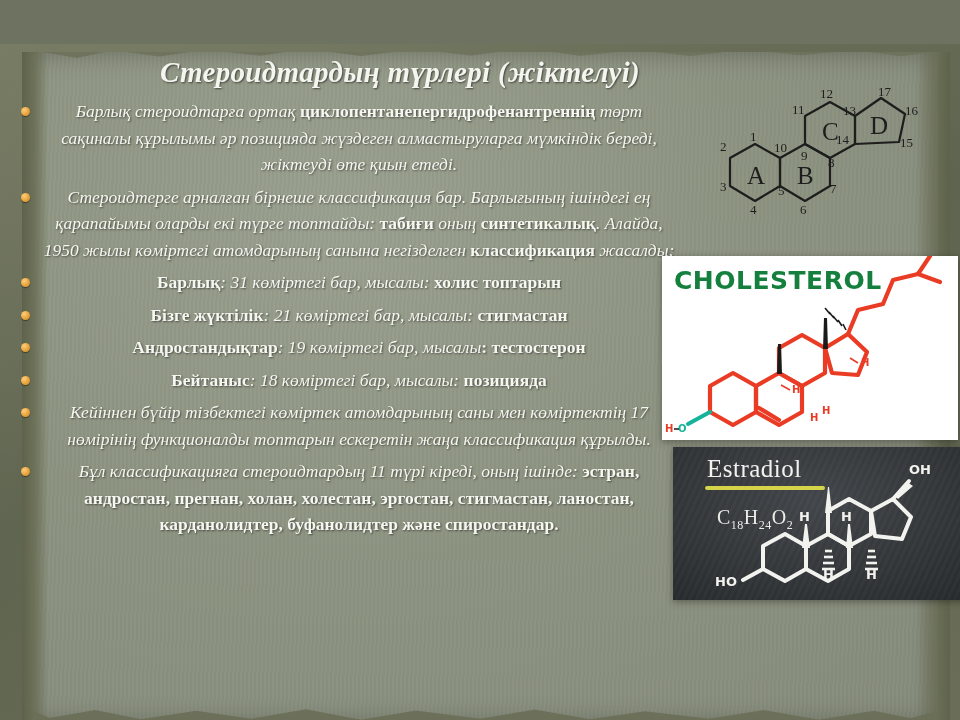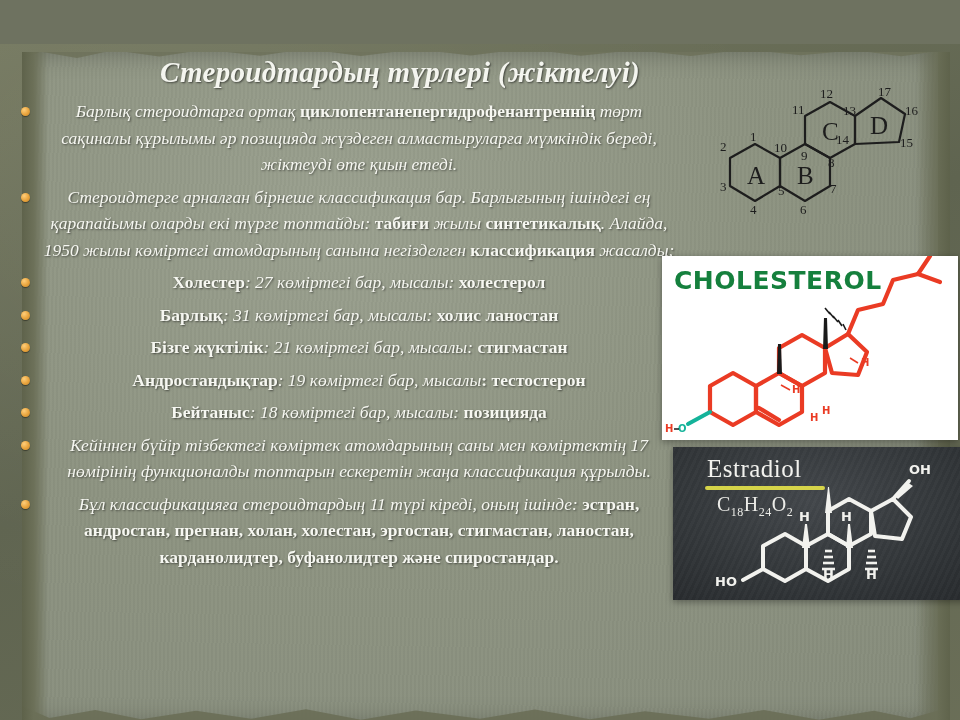--- a/index.html
+++ b/index.html
@@ -103,21 +103,21 @@
   }
   #estrTitle{
     position:absolute;left:34px;top:8px;color:#f2f2ee;
     font-family:"Liberation Serif", serif;font-size:25px;letter-spacing:.5px;
   }
   #estrUnderline{
     position:absolute;left:32px;top:39px;width:120px;height:4px;
     background:#e3e14a;border-radius:2px;opacity:.92;
   }
   #estrFormula{
-    position:absolute;left:44px;top:46px;color:#ecece8;
+    position:absolute;left:44px;top:59px;color:#ecece8;
     font-family:"Liberation Serif", serif;font-size:20px;letter-spacing:.5px;
   }
   #estrFormula sub{font-size:12px;}
 </style>
 </head>
 <body>
 
 <div id="slide">
 
   <div id="paper"></div>
@@ -126,29 +126,25 @@
 
   <div id="title">Стероидтардың түрлері (жіктелуі)</div>
 
   <div id="bullets">
       <div class="bullet">
         <span class="dot"></span>
         <span class="txt"><span>Барлық стероидтарға ортақ </span><b>циклопентанепергидрофенантреннің</b><span> төрт сақиналы құрылымы әр позицияда жүздеген алмастыруларға мүмкіндік береді, жіктеуді өте қиын етеді.</span></span>
       </div>
       <div class="bullet">
         <span class="dot"></span>
-        <span class="txt"><span>Стероидтерге арналған бірнеше классификация бар. Барлығының ішіндегі ең қарапайымы оларды екі түрге топтайды: </span><b>табиғи</b><span> жылы </span><b>синтетикалық</b><span>. Алайда, 1950 жылы көміртегі атомдарының санына негізделген </span><b>классификация</b><span> жасалды;</span></span>
-      </div>
-      <div class="bullet">
-        <span class="dot"></span>
-        <span class="txt"><b>Холестер</b><span>: 27 көміртегі бар, мысалы: </span><b>холестерол</b></span>
-      </div>
-      <div class="bullet">
-        <span class="dot"></span>
-        <span class="txt"><b>Барлық</b><span>: 31 көміртегі бар, мысалы: </span><b>холис ланостан</b></span>
+        <span class="txt"><span>Стероидтерге арналған бірнеше классификация бар. Барлығының ішіндегі ең қарапайымы оларды екі түрге топтайды: </span><b>табиғи</b><span> оның </span><b>синтетикалық</b><span>. Алайда, 1950 жылы көміртегі атомдарының санына негізделген </span><b>классификация</b><span> жасалды;</span></span>
+      </div>
+      <div class="bullet">
+        <span class="dot"></span>
+        <span class="txt"><b>Барлық</b><span>: 31 көміртегі бар, мысалы: </span><b>холис топтарын</b></span>
       </div>
       <div class="bullet">
         <span class="dot"></span>
         <span class="txt"><b>Бізге жүктілік</b><span>: 21 көміртегі бар, мысалы: </span><b>стигмастан</b></span>
       </div>
       <div class="bullet">
         <span class="dot"></span>
         <span class="txt"><b>Андростандықтар</b><span>: 19 көміртегі бар, мысалы</span><b>: тестостерон</b></span>
       </div>
       <div class="bullet">

